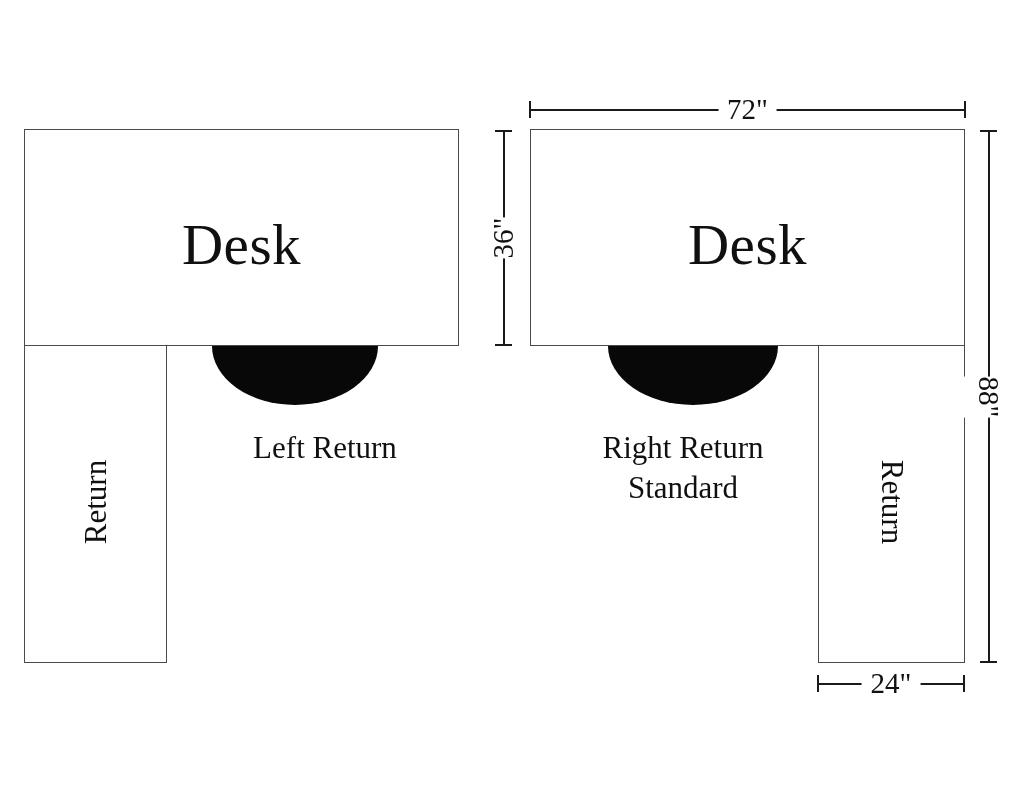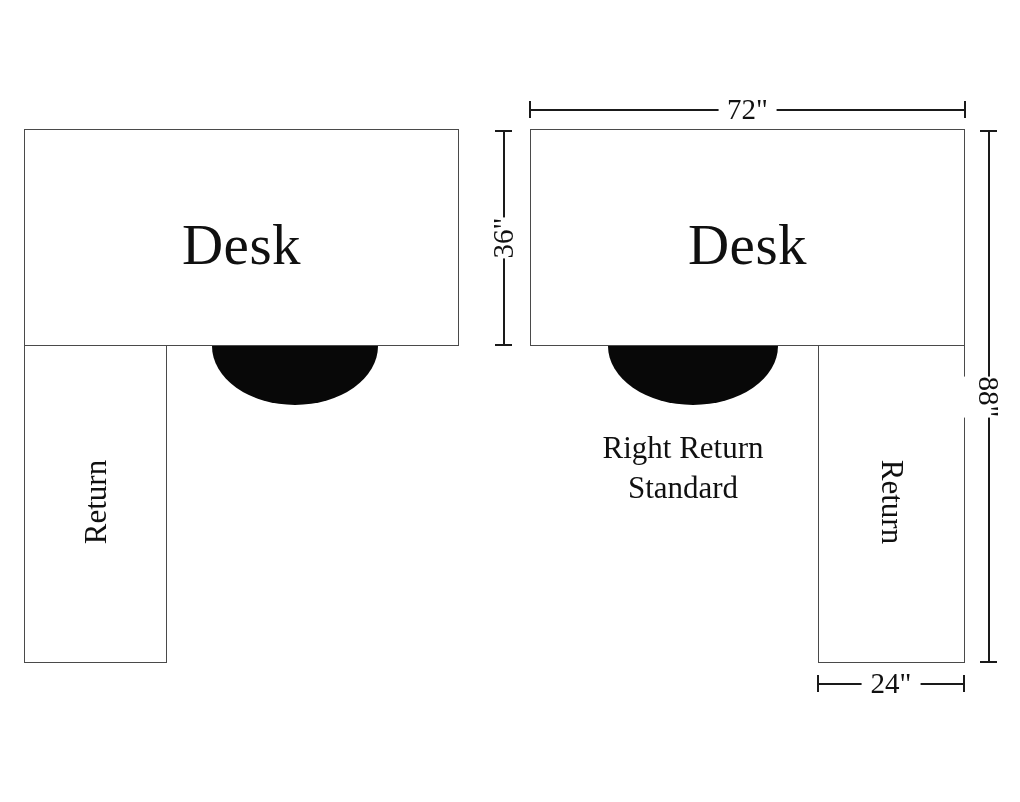--- a/index.html
+++ b/index.html
@@ -137,20 +137,21 @@
   <div class="surface" style="left:24px; top:129px; width:435px; height:217px;"></div>
 
   <div class="surface" style="left:24px; top:345px; width:143px; height:318px;"></div>
 
   <div class="chair" style="left:212px; top:346px; width:166px; height:59px;"></div>
 
   <div class="label label-desk" style="left:24px; top:207px; width:435px;">Desk</div>
 
   <div class="label label-return rot-ccw" style="left:-4px; top:484px; width:200px; height:36px; line-height:36px;">Return</div>
 
+  <div class="label label-caption" style="left:180px; top:432px; width:290px;">Left Return</div>
 
   <div class="surface" style="left:530px; top:129px; width:435px; height:217px;"></div>
 
   <div class="surface" style="left:818px; top:345px; width:147px; height:318px;"></div>
 
   <div class="chair" style="left:608px; top:346px; width:170px; height:59px;"></div>
 
   <div class="label label-desk" style="left:530px; top:207px; width:435px;">Desk</div>
 
   <div class="label label-return rot-cw" style="left:792px; top:484px; width:200px; height:36px; line-height:36px;">Return</div>

